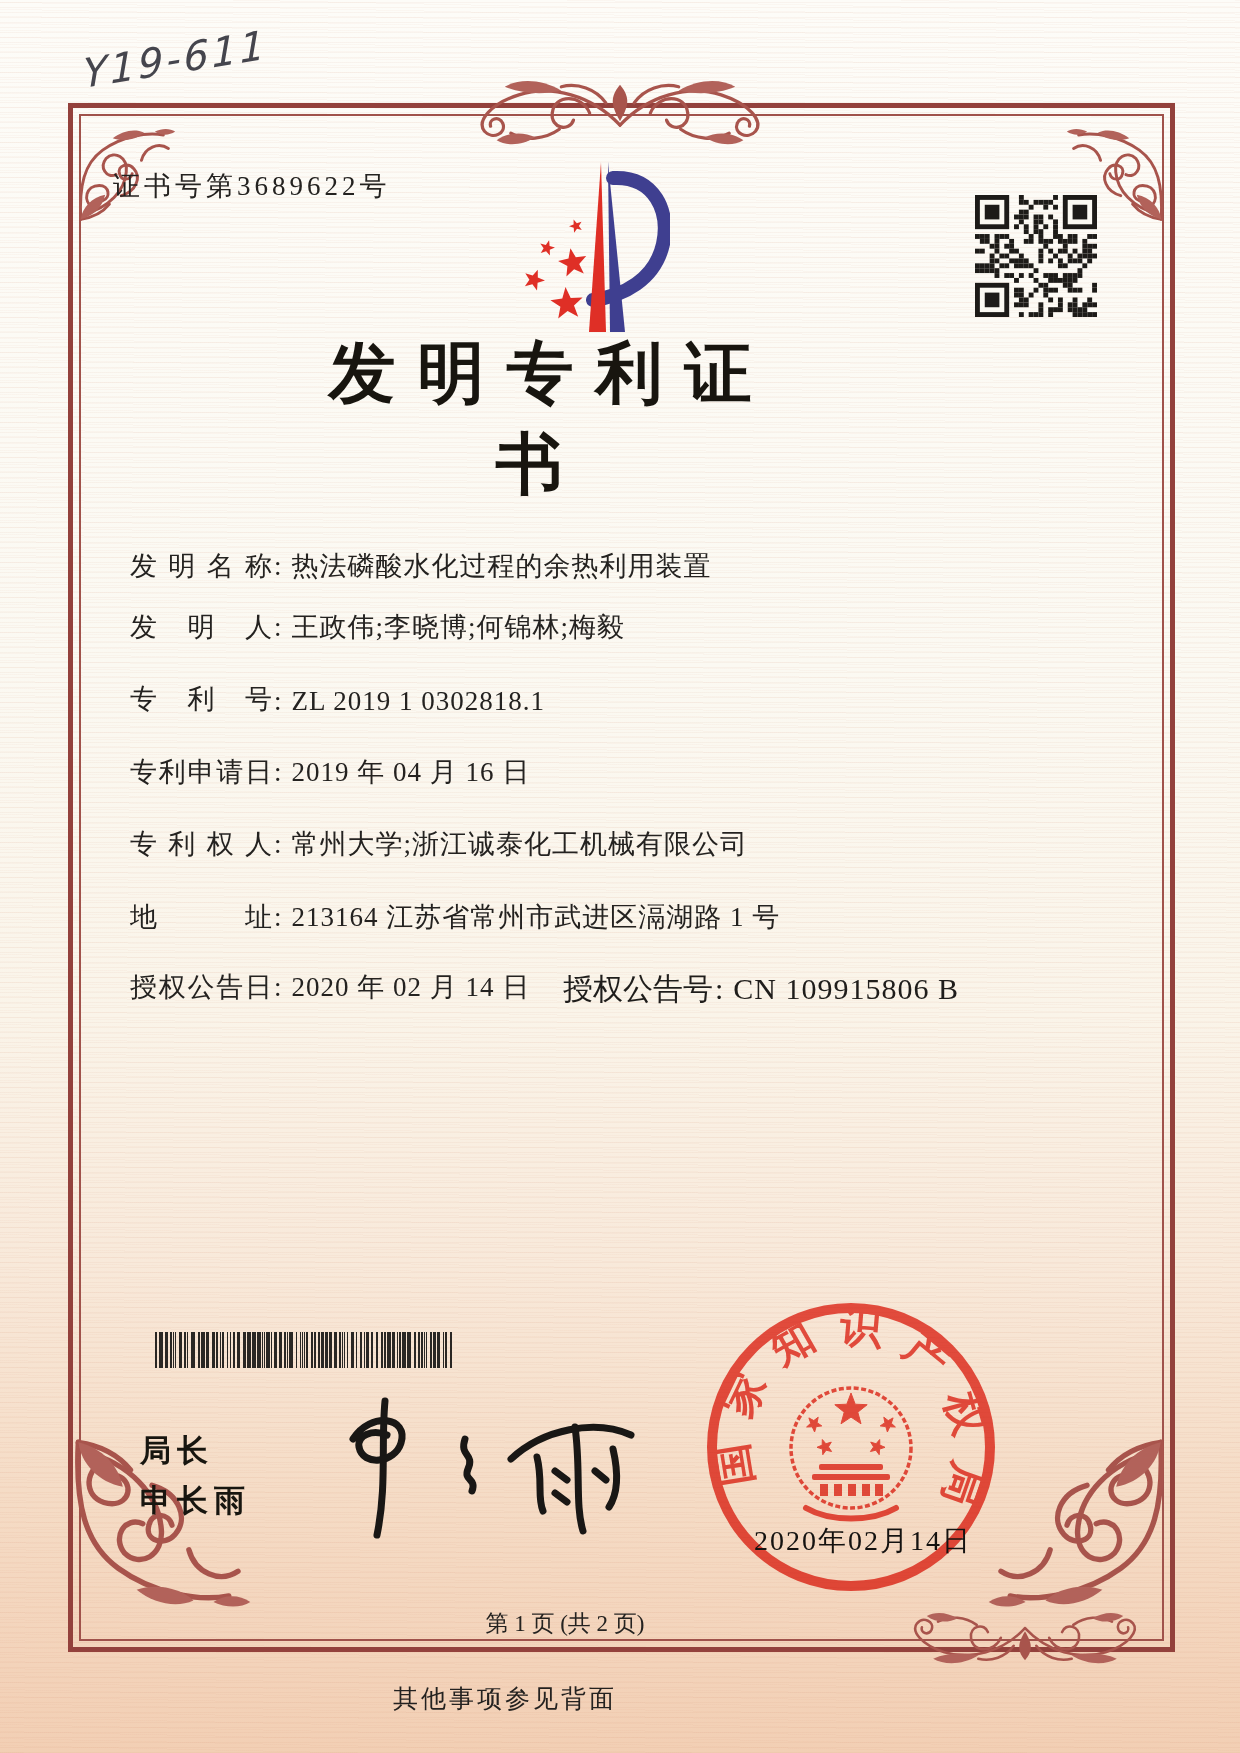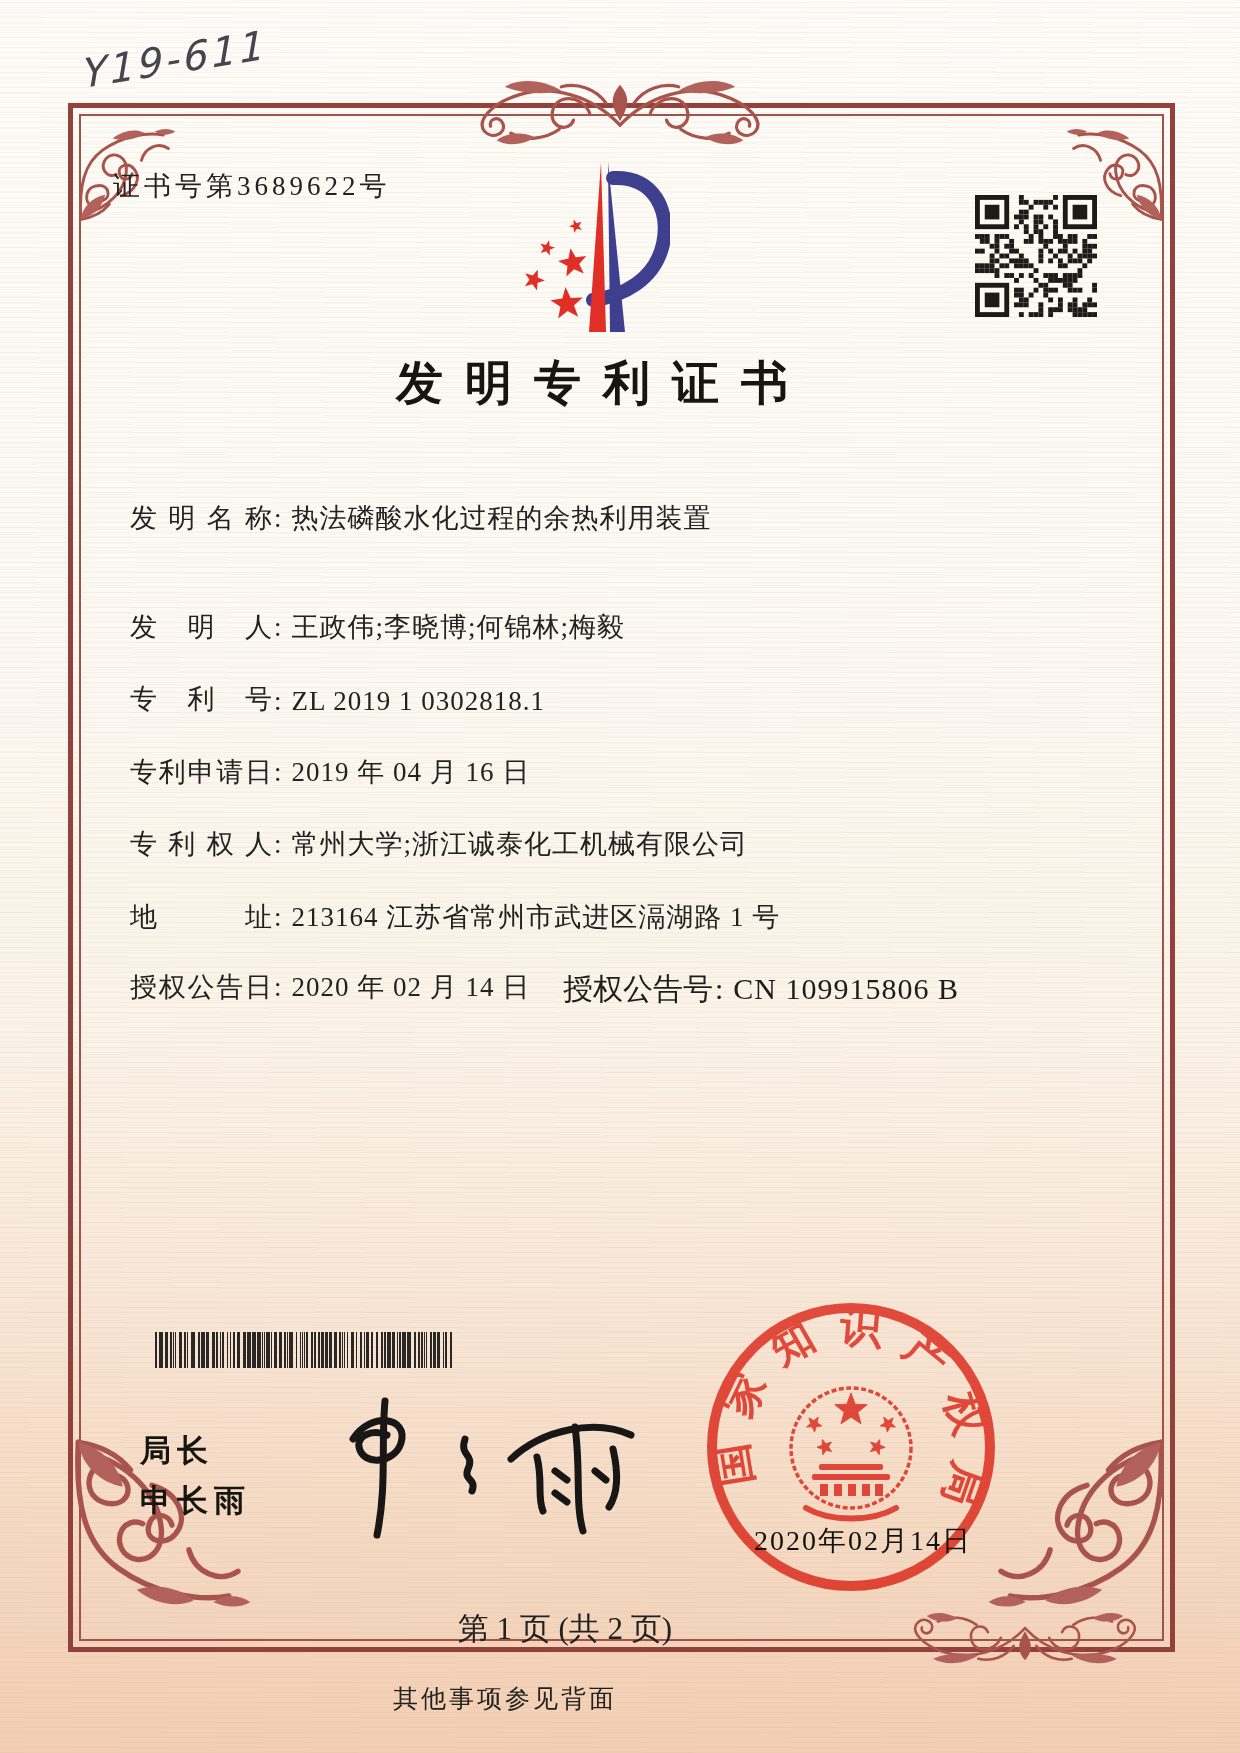--- a/index.html
+++ b/index.html
@@ -19,43 +19,43 @@
   .frame-outer{position:absolute;left:68px;top:103px;width:1107px;height:1549px;
     border:5px solid #93413c;box-sizing:border-box;}
   .frame-inner{position:absolute;left:6px;top:6px;right:6px;bottom:6px;
     border:2px solid #a0524b;}
   .handwritten{position:absolute;left:82px;top:36px;font-family:"DejaVu Sans",sans-serif;
     font-style:italic;font-weight:400;font-size:40px;color:#45454d;letter-spacing:3px;
     transform:rotate(-9deg) skewX(-8deg);}
   .cert-no{position:absolute;left:113px;top:168px;font-size:27px;letter-spacing:4px;color:#242220;}
   .logo{position:absolute;left:455px;top:156px;width:215px;height:178px;}
   .qr{position:absolute;left:975px;top:195px;width:122px;height:122px;}
-  .title{position:absolute;left:270px;top:352px;width:540px;text-align:right;
-    font-size:47px;font-weight:700;letter-spacing:22px;text-indent:22px;color:#18150f;}
+  .title{position:absolute;left:270px;top:328px;width:540px;text-align:center;
+    font-size:67px;font-weight:700;letter-spacing:22px;text-indent:22px;color:#18150f;}
   .field-row{position:absolute;left:130px;font-size:27px;white-space:nowrap;color:#242220;}
   .field-label{display:inline-block;width:142px;text-align:justify;text-align-last:justify;
     vertical-align:bottom;}
   .field-colon{display:inline-block;margin:0 10px 0 2px;}
   .field-value{letter-spacing:1px;}
   .grant-no-pair{position:absolute;left:563px;font-size:30px;white-space:nowrap;}
   .legal{position:absolute;left:112px;top:1016px;width:1018px;font-size:26px;
     line-height:49px;text-align:justify;letter-spacing:0.5px;color:#242220;}
   .legal p{margin:0;text-indent:2em;}
   .barcode{position:absolute;left:155px;top:1332px;width:302px;height:36px;}
   .issuer-title{position:absolute;left:140px;top:1430px;font-family:"Liberation Sans","DejaVu Sans",sans-serif;
     font-weight:700;font-size:31px;letter-spacing:6px;color:#17150f;}
   .issuer-name{position:absolute;left:140px;top:1480px;font-family:"Liberation Sans","DejaVu Sans",sans-serif;
     font-weight:700;font-size:31px;letter-spacing:6px;color:#17150f;}
   .signature{position:absolute;left:315px;top:1385px;width:340px;height:170px;}
   .seal{position:absolute;left:700px;top:1296px;width:302px;height:302px;opacity:0.93;
     mix-blend-mode:multiply;}
   .seal-date{position:absolute;left:742px;top:1522px;font-size:28px;letter-spacing:2px;
     color:#141210;z-index:5;margin-left:12px;}
   .page-num{position:absolute;left:440px;top:1608px;width:250px;text-align:center;
-    font-size:31px;color:#242220;}
+    font-size:23px;color:#242220;}
   .back-note{position:absolute;left:375px;top:1682px;width:260px;text-align:center;
     font-size:25px;letter-spacing:3px;color:#242220;}
   .orn{position:absolute;pointer-events:none;}
   svg text{font-family:"Liberation Serif","DejaVu Serif",serif;}
 </style>
 </head>
 <body>
 
 <div class="page">
 
@@ -343,21 +343,21 @@
       <rect x="90" y="0" width="35" height="35" fill="#1d1b18"></rect>
       <rect x="95" y="5" width="25" height="25" fill="#fbf9f2"></rect>
       <rect x="100" y="10" width="15" height="15" fill="#1d1b18"></rect>
       <rect x="0" y="90" width="35" height="35" fill="#1d1b18"></rect>
       <rect x="5" y="95" width="25" height="25" fill="#fbf9f2"></rect>
       <rect x="10" y="100" width="15" height="15" fill="#1d1b18"></rect>
     </svg>
 
   <div class="title">发明专利证书</div>
 
-  <div class="field-row" style="top:500px">
+  <div class="field-row" style="top:548px">
     <span class="field-label">发明名称</span><span class="field-colon">:</span><span class="field-value">热法磷酸水化过程的余热利用装置</span>
   </div>
   <div class="field-row" style="top:609px">
     <span class="field-label">发明人</span><span class="field-colon">:</span><span class="field-value">王政伟;李晓博;何锦林;梅毅</span>
   </div>
   <div class="field-row" style="top:681px">
     <span class="field-label">专利号</span><span class="field-colon">:</span><span class="field-value">ZL 2019 1 0302818.1</span>
   </div>
   <div class="field-row" style="top:754px">
     <span class="field-label">专利申请日</span><span class="field-colon">:</span><span class="field-value">2019 年 04 月 16 日</span>

